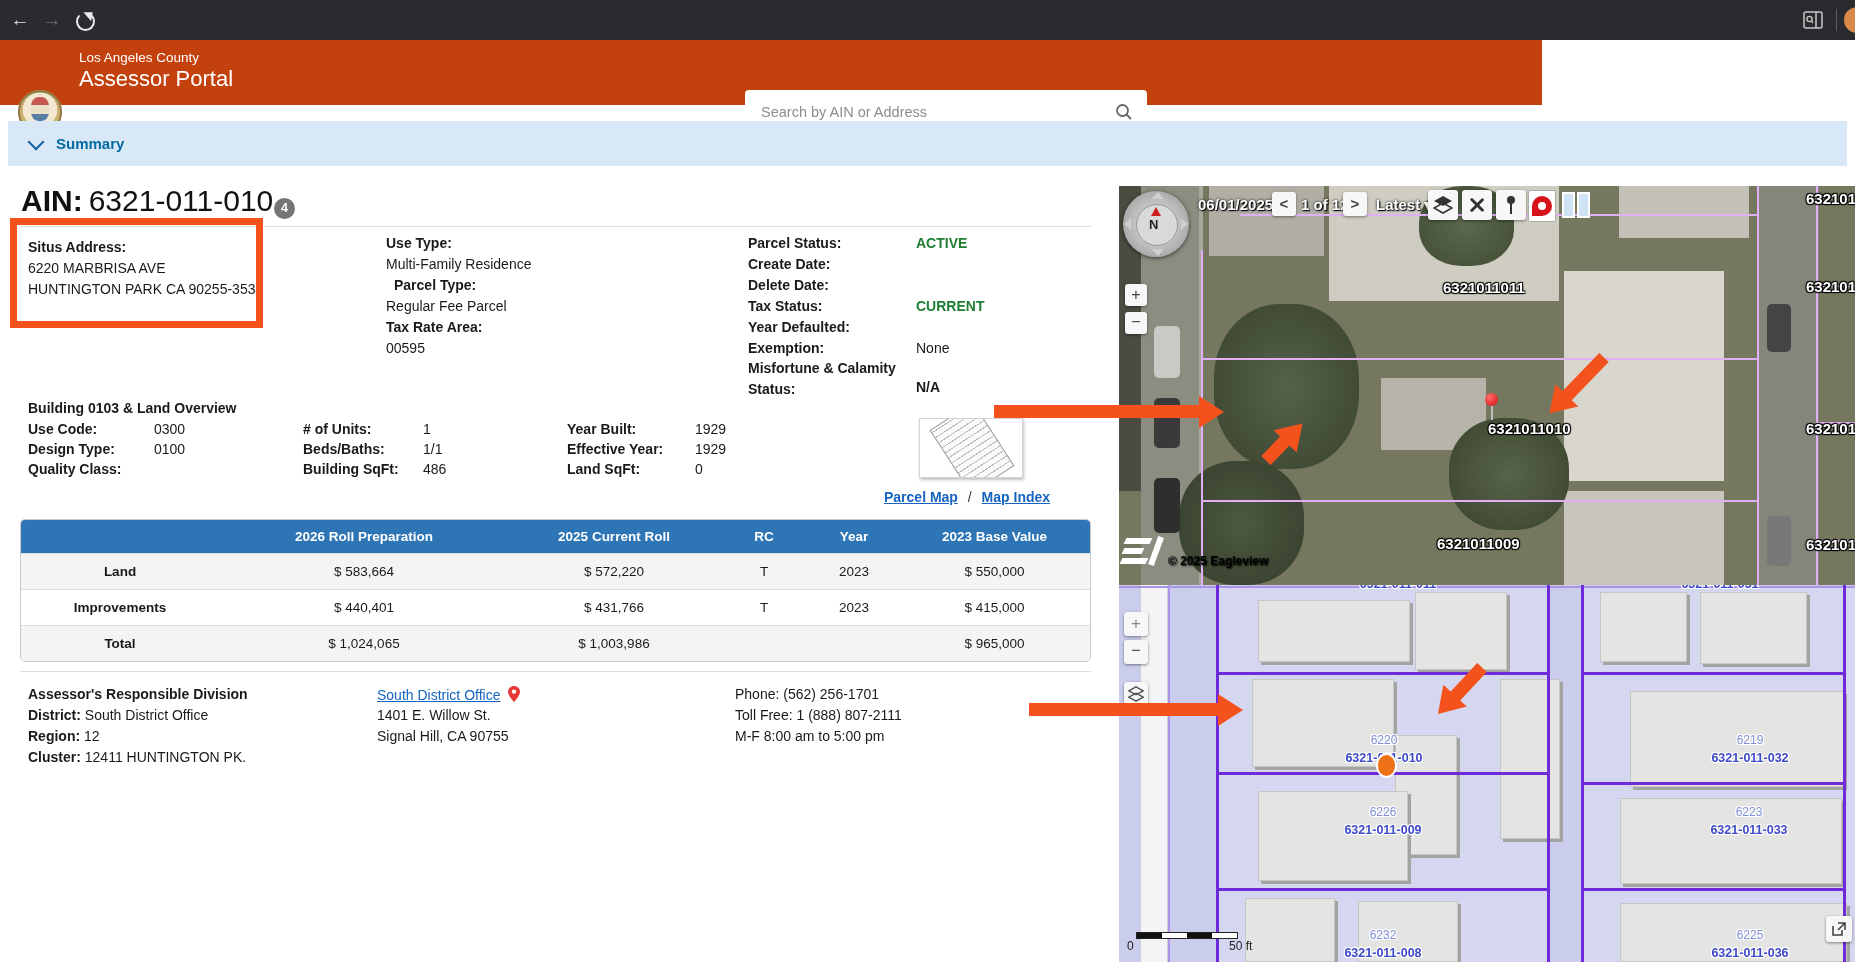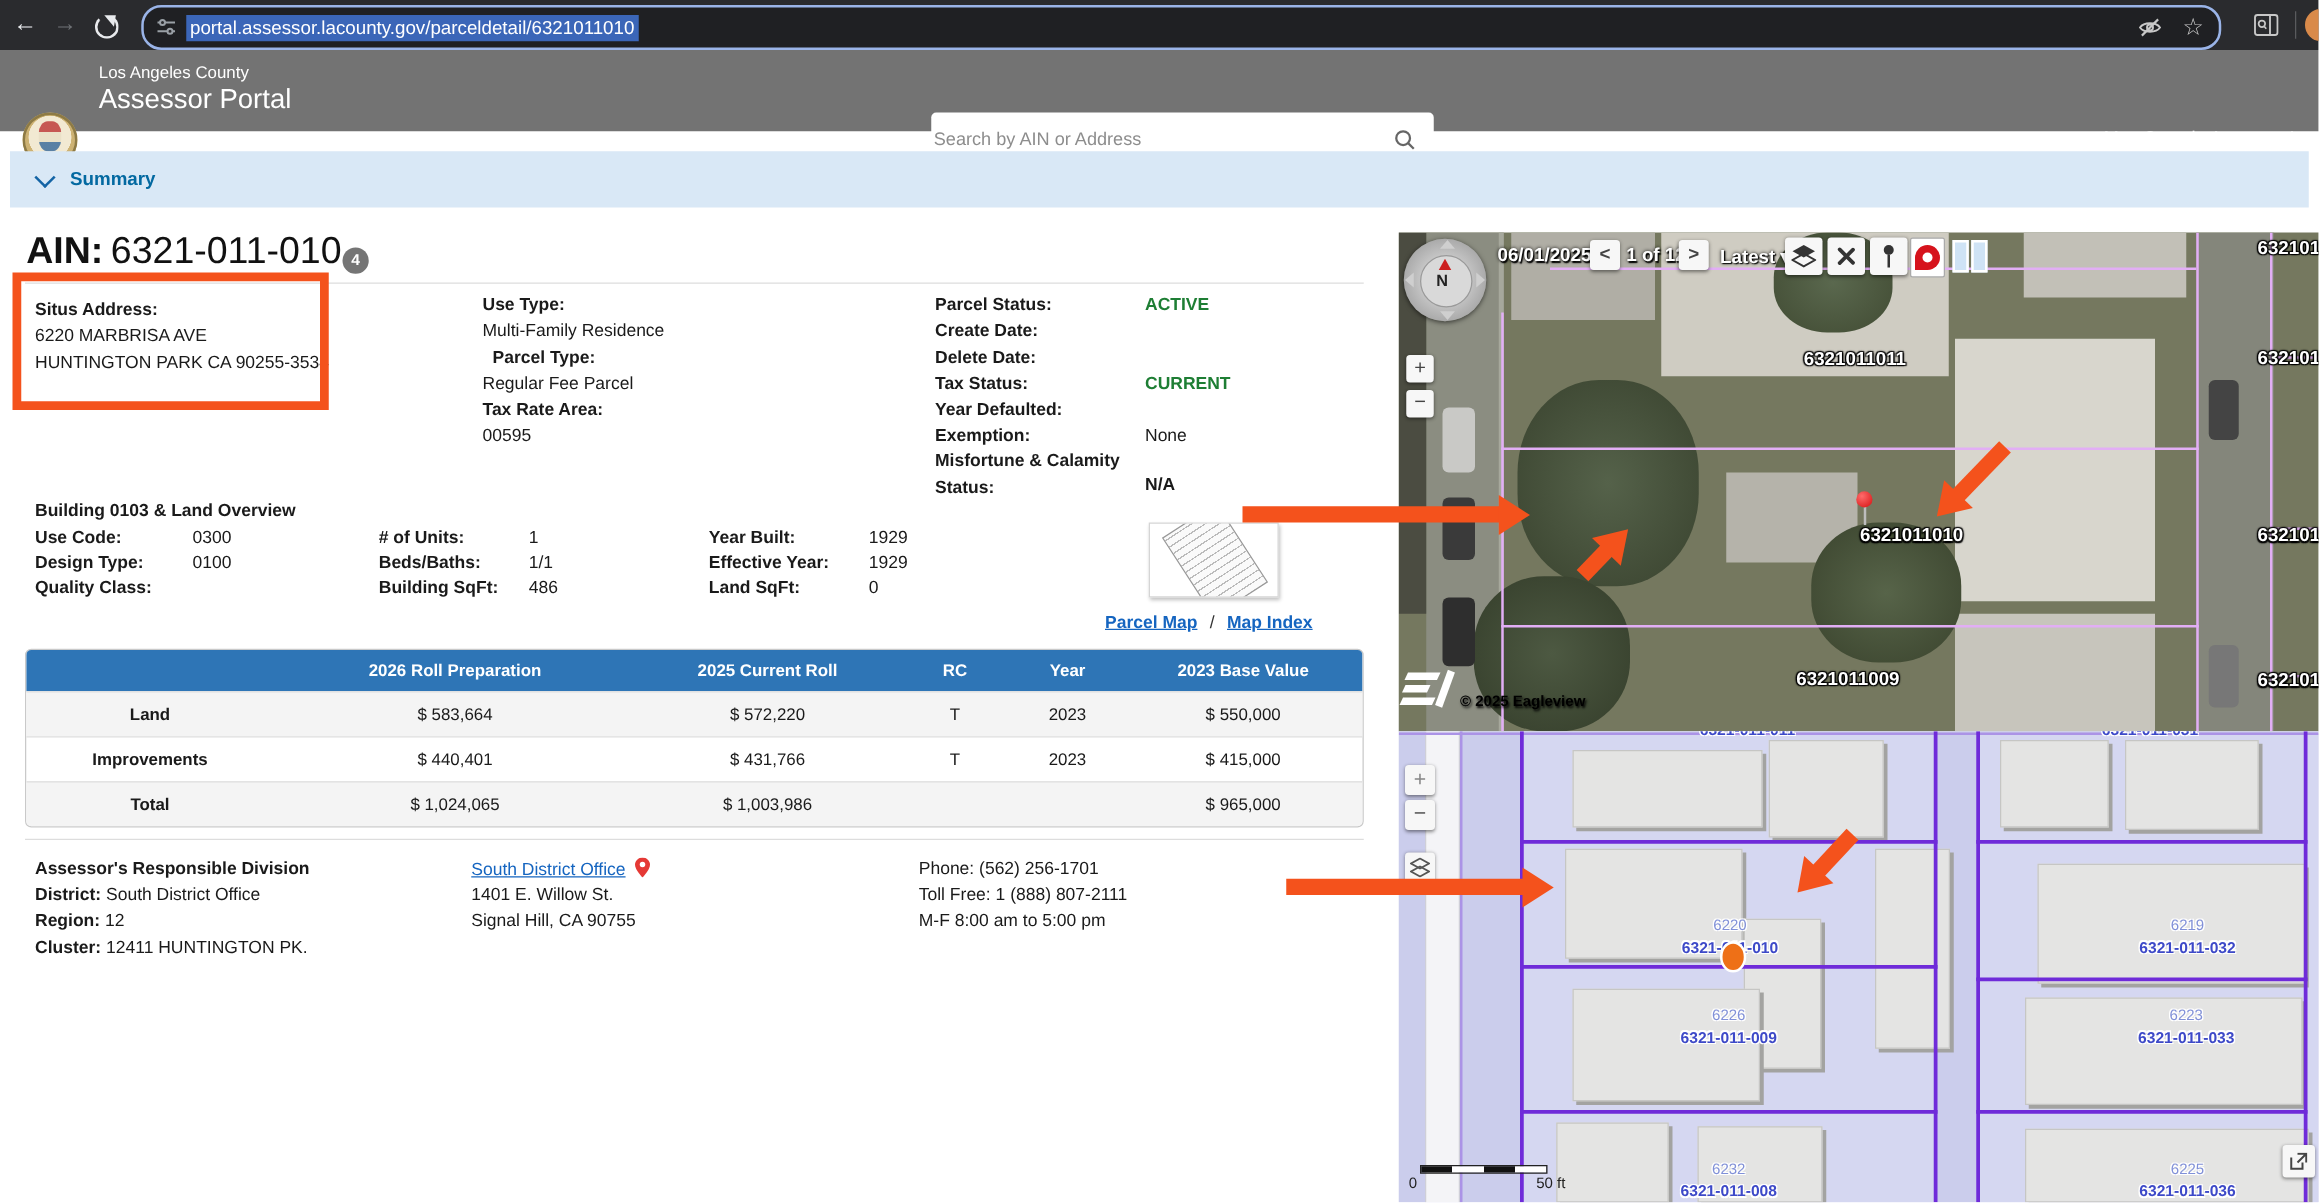--- a/index.html
+++ b/index.html
@@ -9,29 +9,29 @@
   .b{font-weight:700;}
   
   .chrome{position:absolute;left:0;top:0;width:1855px;height:40px;background:#2a2b2e;}
   .navbtn{position:absolute;top:6px;width:28px;height:28px;border-radius:50%;color:#e8eaed;
           font-size:19px;line-height:28px;text-align:center;}
   .omnibox{position:absolute;left:113px;top:4px;width:1660px;height:32px;background:#1f2023;
            border:2px solid #9ab4e8;border-radius:16px;display:flex;align-items:center;}
   .urlsel{background:#3b66b8;color:#fff;font-size:15px;padding:2px 3px;white-space:nowrap;}
   .chromeicon{color:#c8c8c8;font-size:17px;}
   
-  .hdr{position:absolute;left:0;top:40px;width:1855px;height:65px;background:#737373;color:#fff;}
+  .hdr{position:absolute;left:0;top:40px;width:1542px;height:65px;background:#c2410c;color:#fff;}
   .seal{position:absolute;left:18px;top:50px;width:44px;height:44px;border-radius:50%;
         background:radial-gradient(circle at 50% 45%, #f2e9d2 0 52%, #cdb273 53% 100%);
         box-shadow:0 0 0 2px #8d7a45 inset;}
   .seal:before{content:"";position:absolute;left:13px;top:7px;width:18px;height:24px;border-radius:40%;
         background:linear-gradient(#b33 0 35%, #e8dfc5 35% 70%, #369 70%);opacity:.8;}
   .searchbox{position:absolute;left:745px;top:50px;width:402px;height:44px;background:#fff;border-radius:4px;
              display:flex;align-items:center;}
-  .searchbox input{flex:1;border:none;outline:none;font-size:14.5px;
+  .searchbox input{flex:1;border:none;outline:none;margin-left:14px;font-size:14.5px;
                    font-family:"Liberation Sans",sans-serif;color:#333;background:transparent;}
   .searchbox input::placeholder{color:#8d8d8d;}
   .hnav{position:absolute;top:63px;color:#fff;font-size:14.5px;white-space:nowrap;cursor:pointer;text-decoration:underline;}
   
   .sumbar{position:absolute;left:8px;top:121px;width:1839px;height:45px;background:#d9e8f6;
           display:flex;align-items:center;cursor:pointer;}
   .chev{width:10px;height:10px;border-right:2px solid #1464a5;border-bottom:2px solid #1464a5;
         transform:rotate(45deg);margin:-4px 14px 0 22px;}
   .sumlbl{color:#0369a1;font-size:15px;font-weight:700;}
   
@@ -74,38 +74,20 @@
 </head>
 <body>
 
 <div id="app">
 
   <div class="chrome">
     <div class="navbtn" style="left:6px;">←</div>
     <div class="navbtn" style="left:38px;color:#6e7175;">→</div>
     <div class="abs" style="left:76px;top:12px;width:15px;height:15px;border:2px solid #e8eaed;border-radius:50%;border-top-color:transparent;">
       <div class="abs" style="right:-3px;top:-3px;border-left:6px solid transparent;border-right:6px solid transparent;border-bottom:7px solid #e8eaed;transform:rotate(50deg);"></div>
-    </div>
-    <div class="omnibox">
-      <svg width="16" height="16" viewBox="0 0 16 16" style="margin-left:10px;">
-        <g stroke="#9aa0a6" stroke-width="1.6" fill="none">
-          <line x1="1" y1="4" x2="15" y2="4"></line>
-            <circle cx="5" cy="4" r="2" fill="#2a2b2e"></circle>
-          <line x1="1" y1="11" x2="15" y2="11"></line>
-            <circle cx="11" cy="11" r="2" fill="#2a2b2e"></circle>
-        </g>
-      </svg>
-      <span class="urlsel" style="margin-left:8px;">portal.assessor.lacounty.gov/parceldetail/6321011010</span>
-      <span style="flex:1;"></span>
-      <svg width="20" height="20" viewBox="0 0 20 20" style="margin-right:16px;">
-        <path d="M2 10 C5 5.5 15 5.5 18 10 C15 14.5 5 14.5 2 10 Z" fill="none" stroke="#c8c8c8" stroke-width="1.5"></path>
-        <circle cx="10" cy="10" r="2.4" fill="none" stroke="#c8c8c8" stroke-width="1.5"></circle>
-        <line x1="3.5" y1="16.5" x2="16.5" y2="3.5" stroke="#c8c8c8" stroke-width="1.7"></line>
-      </svg>
-      <span class="chromeicon" style="margin-right:12px;font-size:19px;">☆</span>
     </div>
     <svg class="abs" style="left:1803px;top:11px;" width="20" height="18" viewBox="0 0 20 18">
       <rect x="1" y="1" width="18" height="16" rx="2" fill="none" stroke="#c8c8c8" stroke-width="1.5"></rect>
       <line x1="13" y1="1" x2="13" y2="17" stroke="#c8c8c8" stroke-width="1.5"></line>
       <circle cx="6.5" cy="8" r="2.6" fill="none" stroke="#c8c8c8" stroke-width="1.4"></circle>
       <line x1="8.3" y1="10" x2="10" y2="12" stroke="#c8c8c8" stroke-width="1.4"></line>
     </svg>
     <div class="abs" style="left:1836px;top:9px;width:1px;height:22px;background:#5a5b5e;"></div>
     <div class="abs" style="left:1844px;top:7px;width:26px;height:26px;border-radius:50%;background:#d98a4a;"></div>
   </div>

